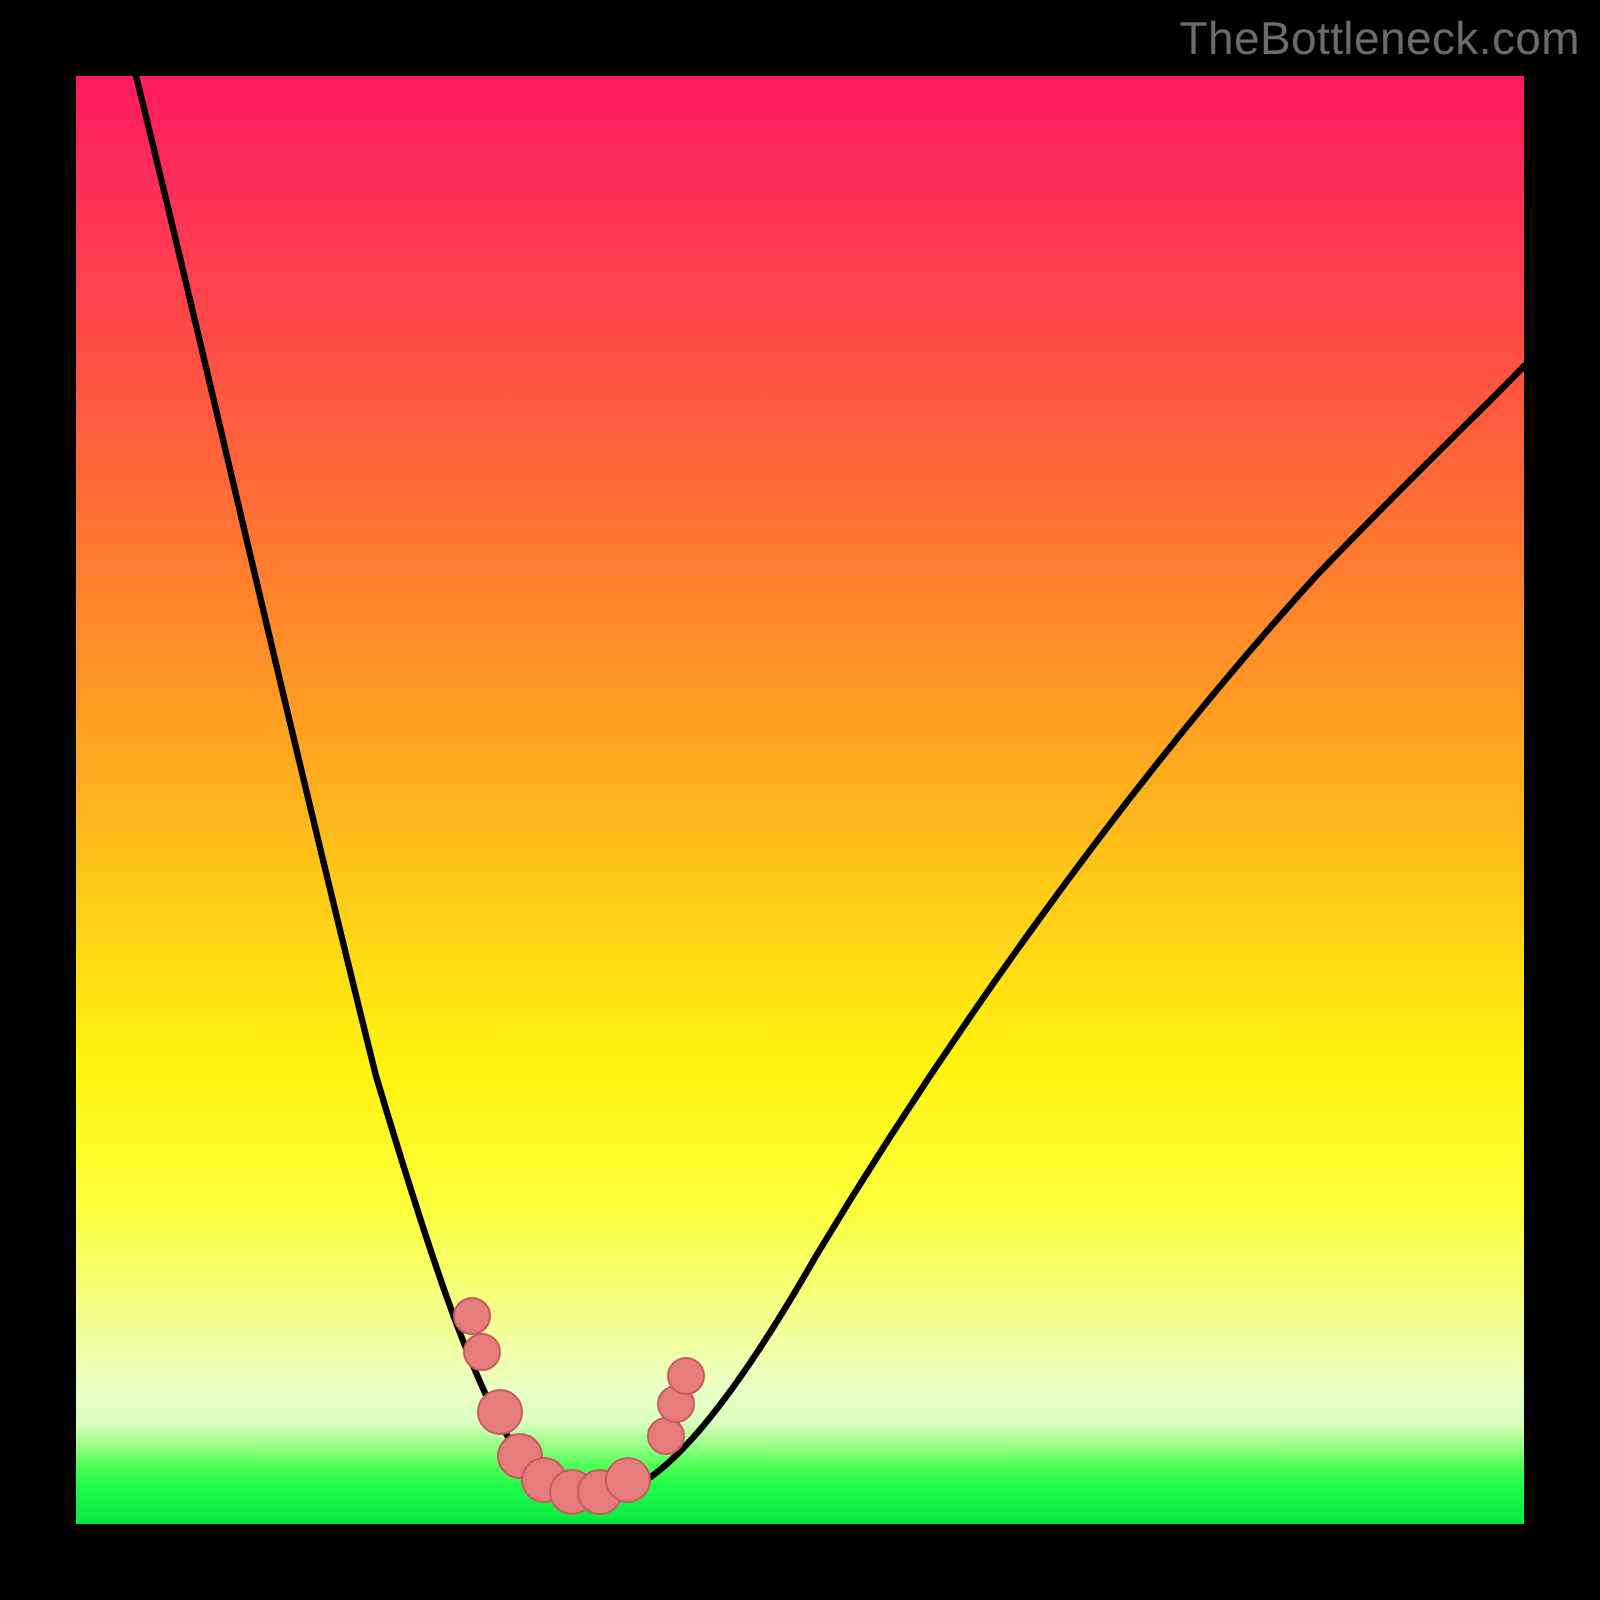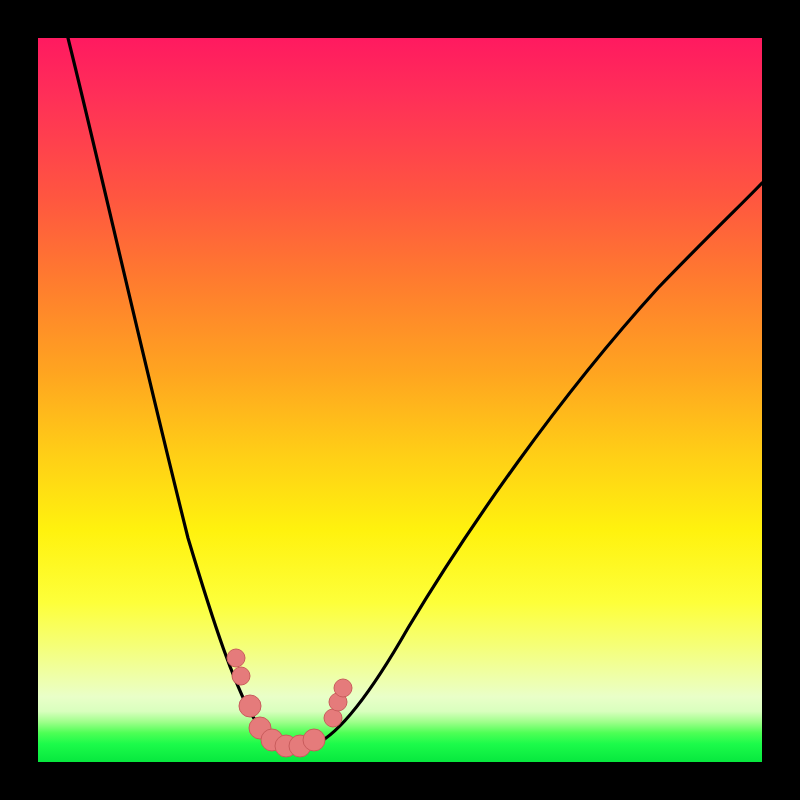--- a/index.html
+++ b/index.html
@@ -86,13 +86,14 @@
         <circle cx="248" cy="708" r="11"></circle>
         <circle cx="262" cy="708" r="11"></circle>
         <circle cx="276" cy="702" r="11"></circle>
         <circle cx="295" cy="680" r="9"></circle>
         <circle cx="300" cy="664" r="9"></circle>
         <circle cx="305" cy="650" r="9"></circle>
       </g>
     </svg>
   </div>
 
+  <div class="watermark">TheBottleneck.com</div>
 </div>
 
 </body></html>

